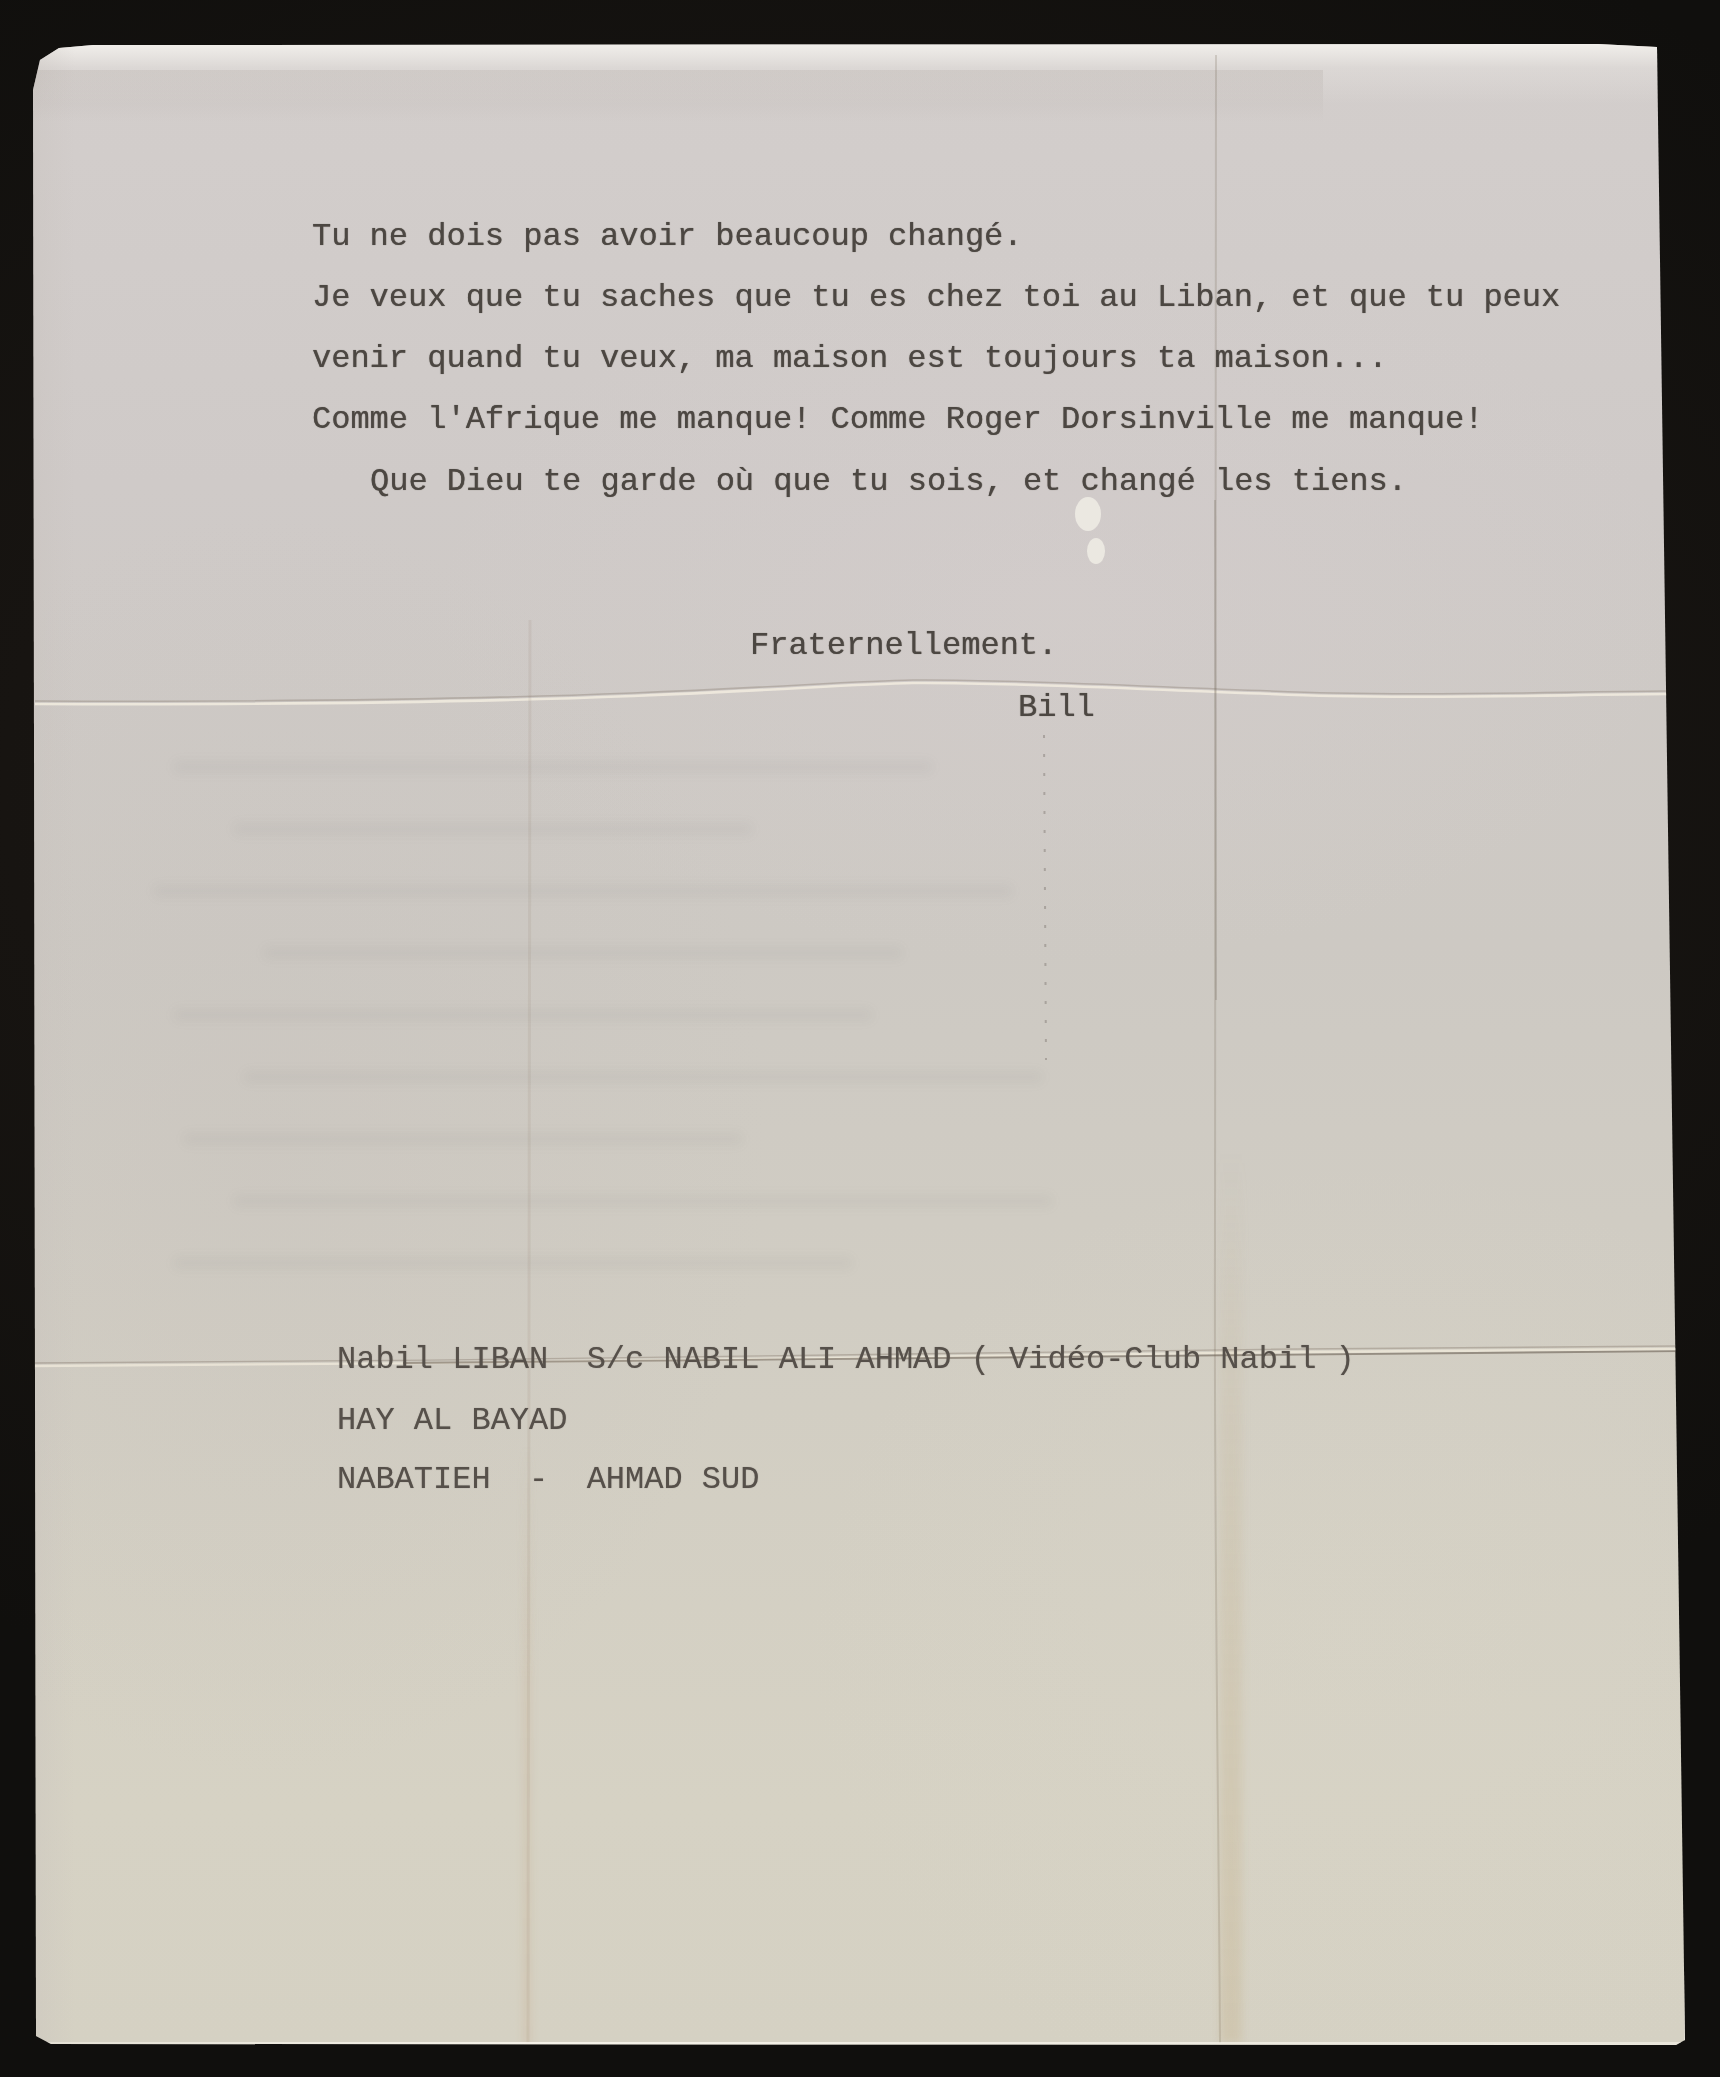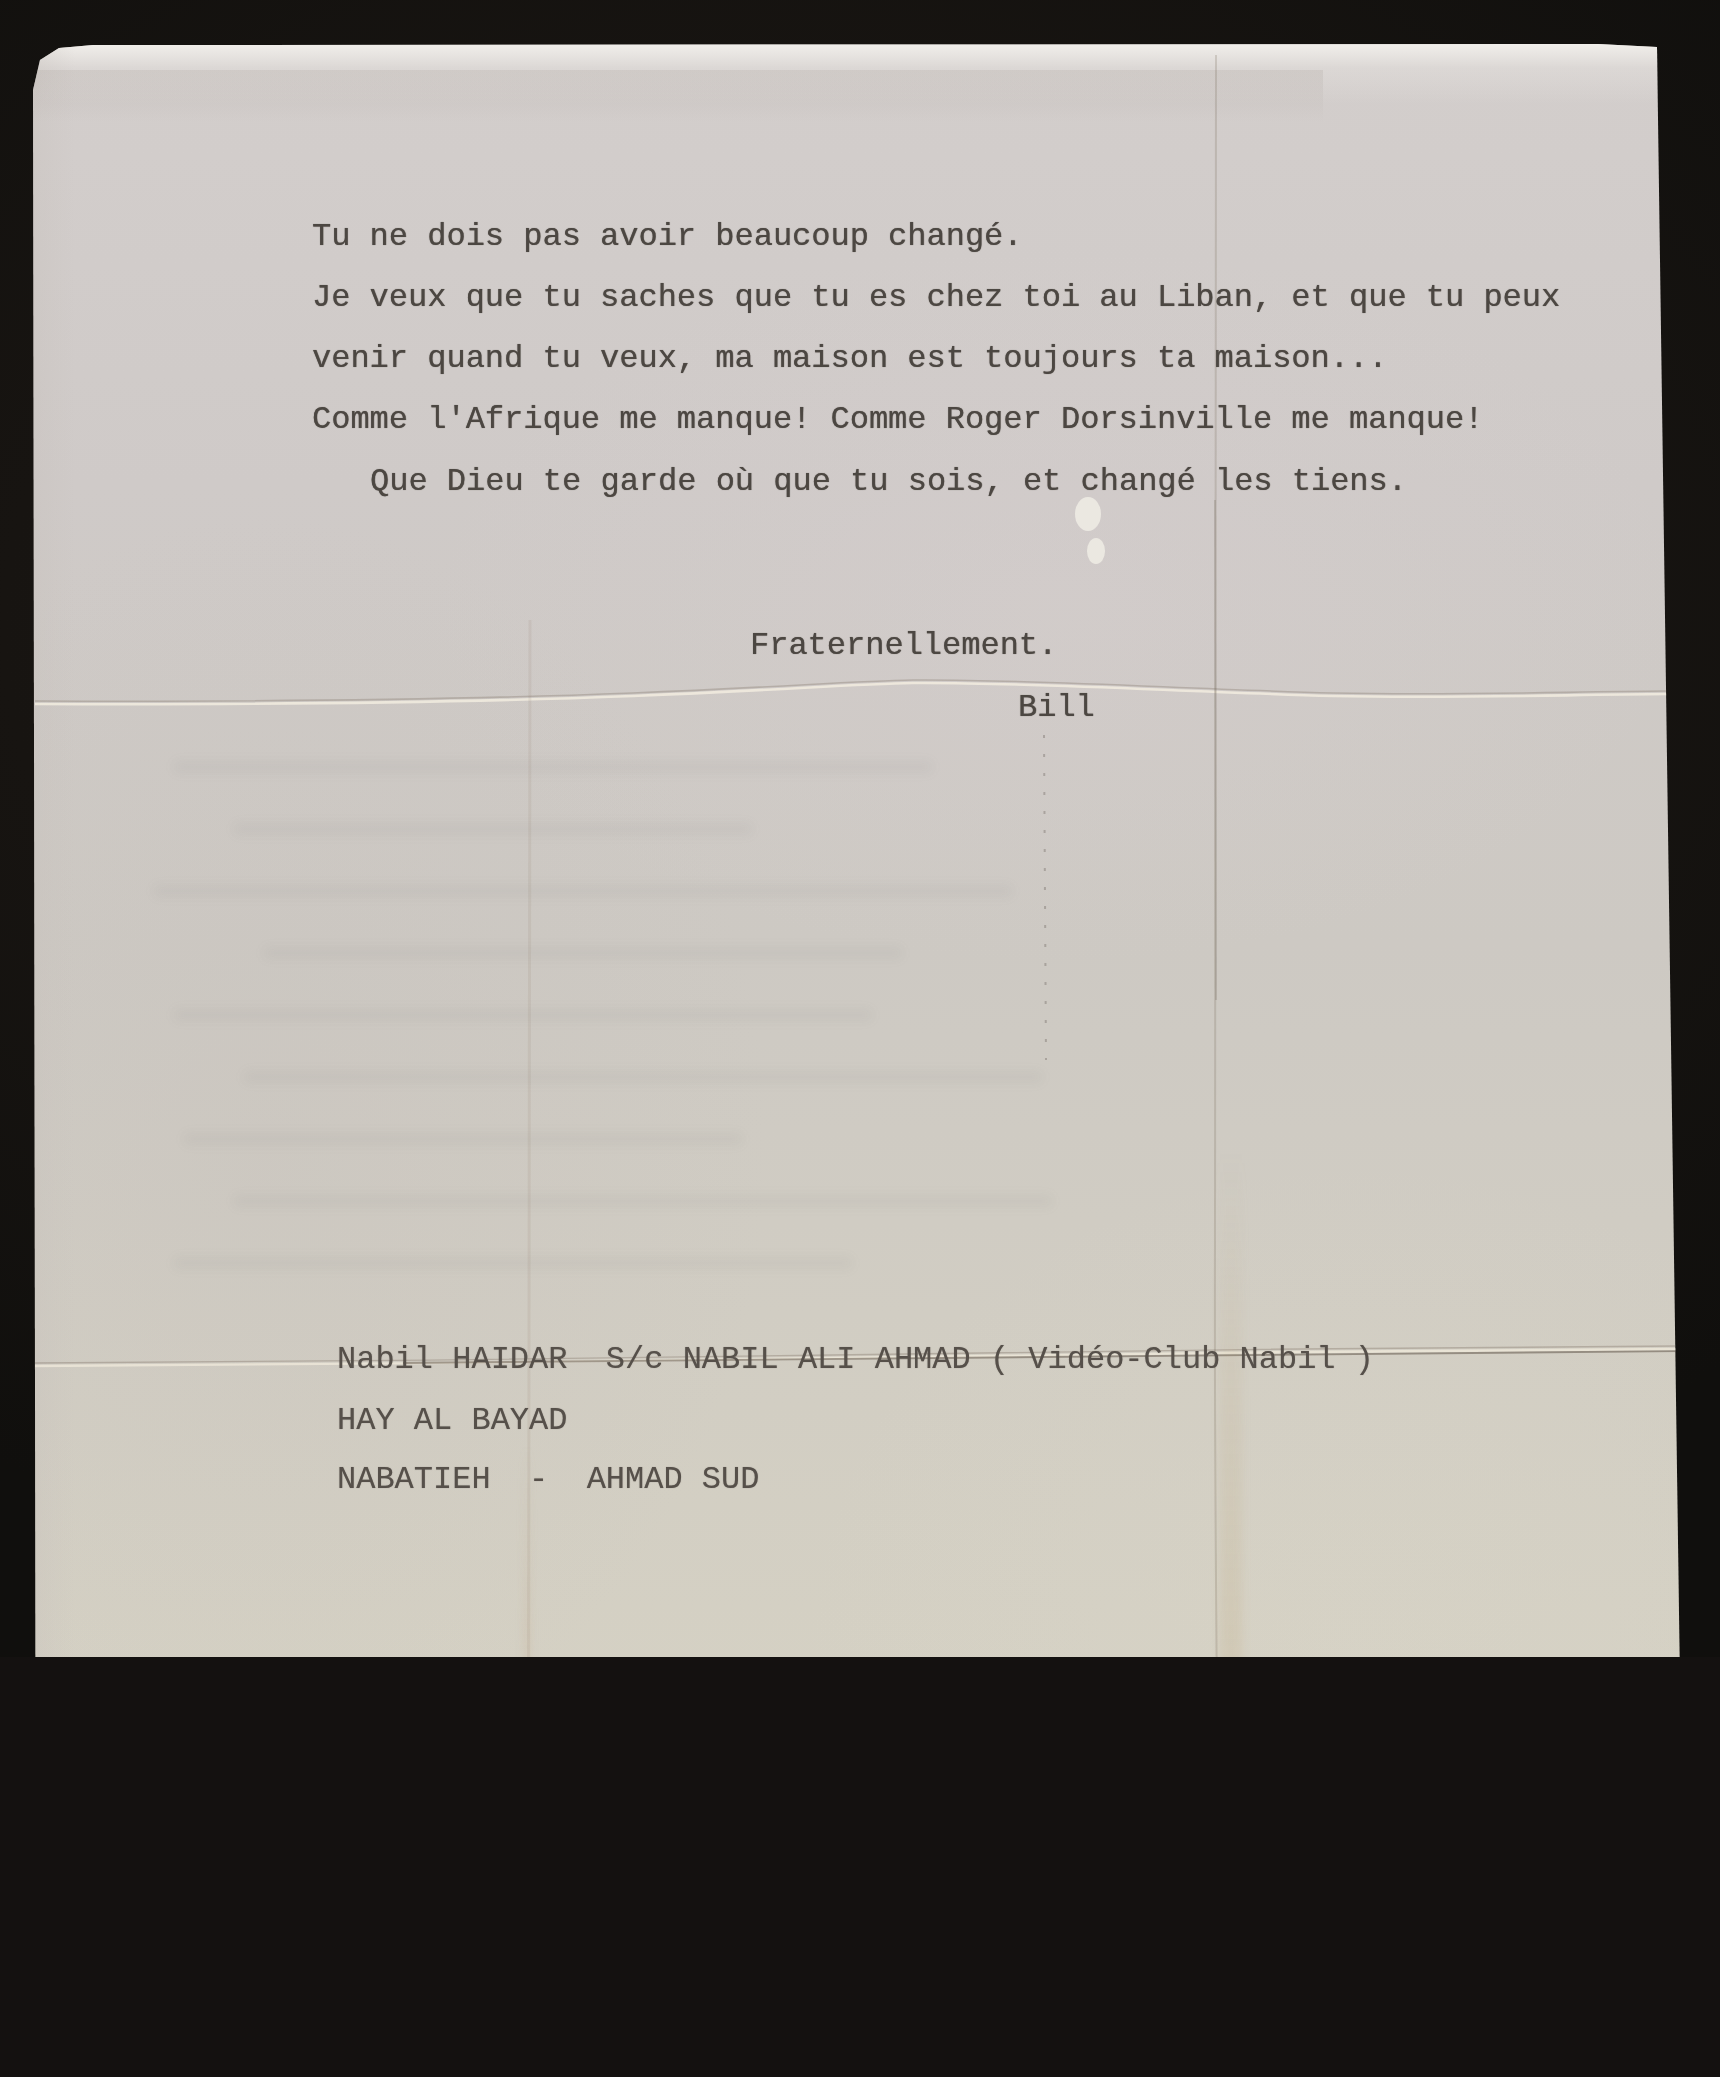--- a/index.html
+++ b/index.html
@@ -1,17 +1,17 @@
 <!DOCTYPE html>
 <html><head>
 <meta charset="utf-8">
 <style>
   html,body{margin:0;padding:0;background:#141110;}
   .stage{
-    position:relative;width:1720px;height:1657px;overflow:hidden;
+    position:relative;width:1720px;height:2077px;overflow:hidden;
     background:radial-gradient(1400px 1000px at 45% 38%, #201b17 0%, #171411 55%, #100f0d 100%);
   }
   .paper{
     position:absolute;left:33px;top:44px;width:1654px;height:2002px;
     clip-path:polygon(0px 46px,7px 16px,26px 4px,60px 1px,1565px 0px,1624px 3px,
                       1652px 1996px,1643px 2001px,18px 2000px,3px 1992px);
     background:
       linear-gradient(90deg, rgba(199,193,188,0.35) 0px, rgba(199,193,188,0) 42px),
       linear-gradient(180deg, rgba(246,244,240,0.85) 0px, rgba(246,244,240,0.25) 24px, rgba(246,244,240,0) 60px),
       radial-gradient(900px 520px at 62% 28%, rgba(215,207,208,0.35), transparent 70%),
@@ -94,19 +94,19 @@
 
     <div class="tline" style="left:279px;top:172px">Tu ne dois pas avoir beaucoup changé.</div>
     <div class="tline" style="left:279px;top:233px">Je veux que tu saches que tu es chez toi au Liban, et que tu peux</div>
     <div class="tline" style="left:279px;top:294px">venir quand tu veux, ma maison est toujours ta maison...</div>
     <div class="tline" style="left:279px;top:355px">Comme l'Afrique me manque! Comme Roger Dorsinville me manque!</div>
     <div class="tline" style="left:337px;top:417px">Que Dieu te garde où que tu sois, et changé les tiens.</div>
 
     <div class="tline" style="left:717px;top:581px">Fraternellement.</div>
     <div class="tline" style="left:985px;top:643px">Bill</div>
 
-    <div class="tline addr" style="left:304px;top:1295px">Nabil HAIDAR  S/c NABIL ALI AHMAD ( Vidéo-Club Nabil )</div>
+    <div class="tline addr" style="left:304px;top:1295px">Nabil LIBAN  S/c NABIL ALI AHMAD ( Vidéo-Club Nabil )</div>
     <div class="tline addr" style="left:304px;top:1356px">HAY AL BAYAD</div>
     <div class="tline addr" style="left:304px;top:1415px">NABATIEH  -  AHMAD SUD</div>
 
     <div class="edge-right"></div>
   </div>
 </div>
 
 </body></html>

